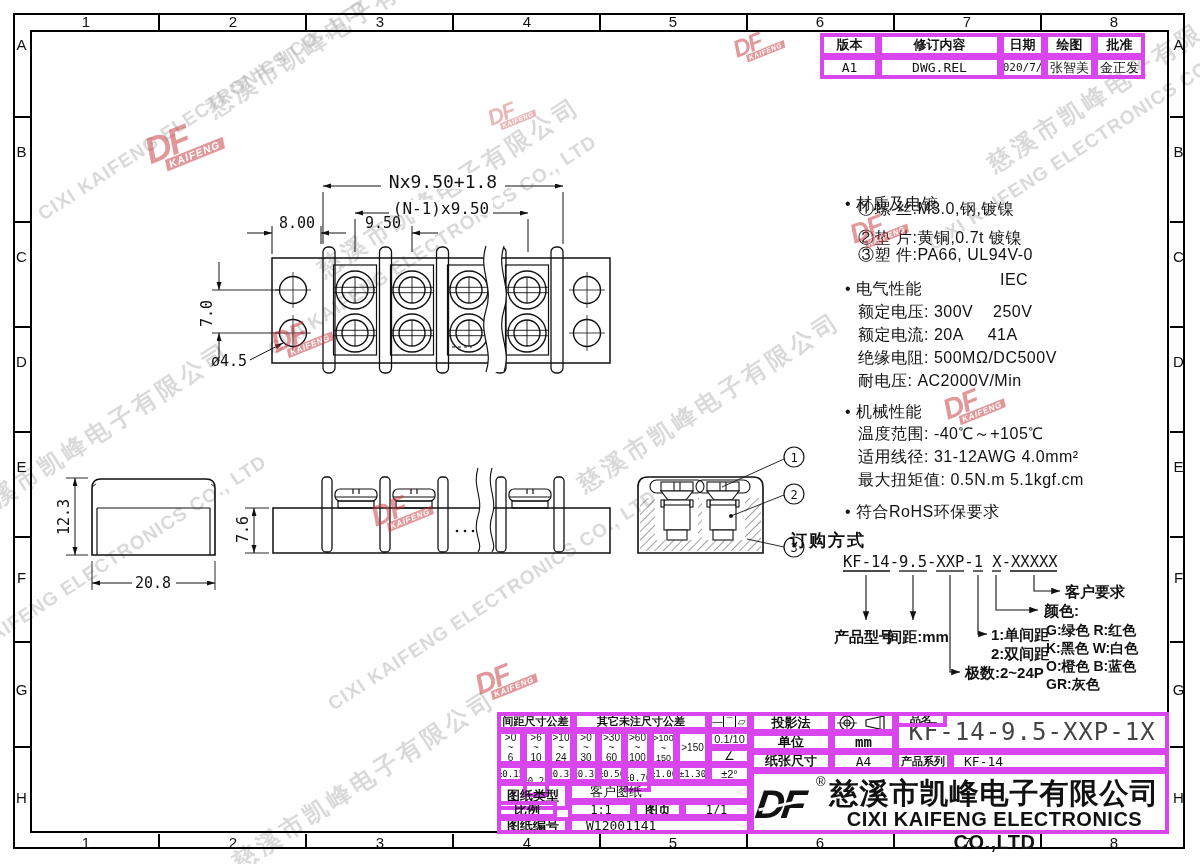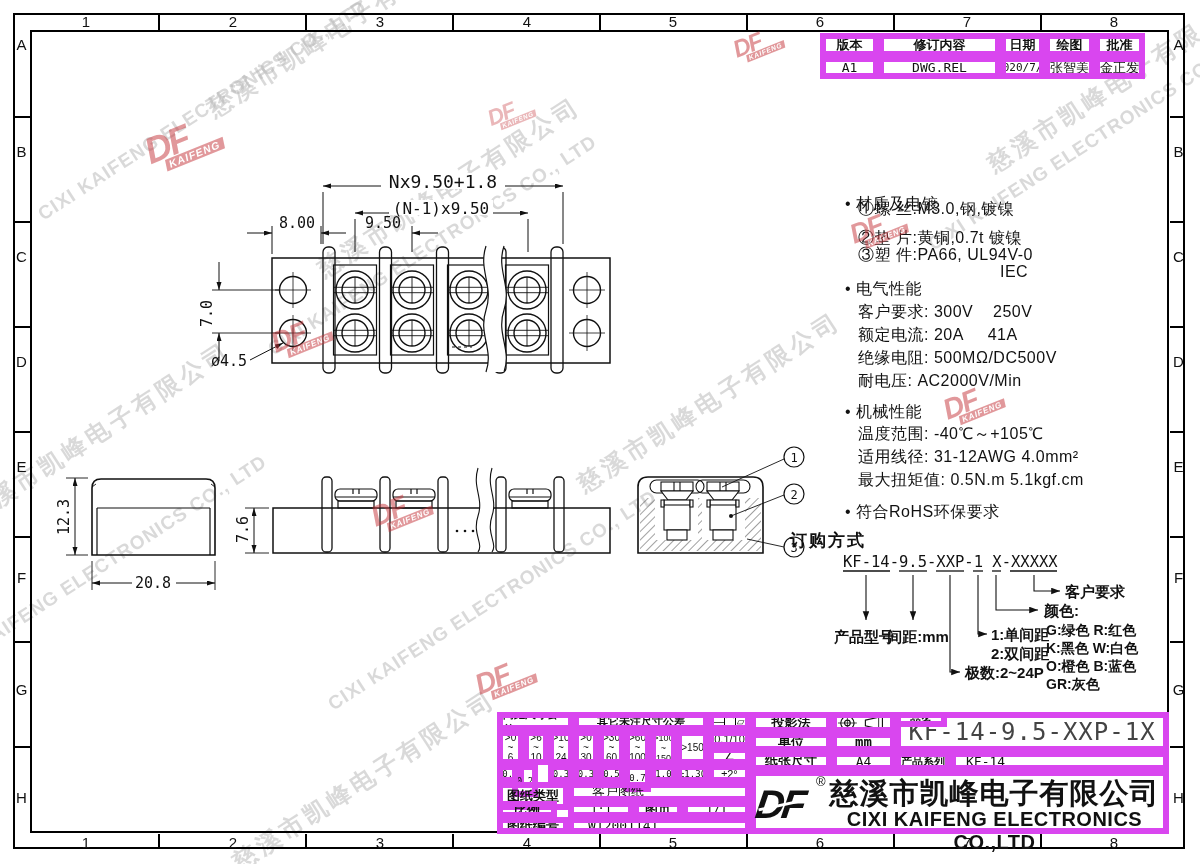--- a/index.html
+++ b/index.html
@@ -14,21 +14,21 @@
   .glabel{position:absolute;font-size:15px;color:#111;text-align:center;z-index:2;line-height:16px}
   
   .wm{position:absolute;color:#b5b5b5;opacity:.5;transform-origin:0 50%;white-space:nowrap;z-index:1;font-weight:600}
   .wm.cn{font-size:24px;letter-spacing:4px}
   .wm.en{font-size:19px;letter-spacing:1px}
   .stamp{position:absolute;z-index:3;opacity:.5;color:#c5343a;transform-origin:center}
   .stamp .df{font-style:italic;font-weight:900;font-size:32px;letter-spacing:-2px;line-height:28px}
   .stamp .sub{background:#c5343a;color:#fff;font-weight:bold;font-size:9px;padding:0 3px;width:fit-content;
               transform:skewX(-10deg);margin:-2px 0 0 12px;letter-spacing:1px}
   
-  .c{position:absolute;box-sizing:border-box;border:6px solid #d946ef;display:flex;align-items:center;justify-content:center;
+  .c{position:absolute;box-sizing:border-box;border:4px solid #d946ef;display:flex;align-items:center;justify-content:center;
      overflow:hidden;font-size:12px;background:transparent;z-index:4}
   .bold{font-weight:bold}
   .mono{font-family:"DejaVu Sans Mono",monospace}
   .left{justify-content:flex-start}
   
   .spec{position:absolute;white-space:pre;font-size:16px;z-index:2;letter-spacing:.5px}
   svg{position:absolute;z-index:2}
   svg text{font-family:"DejaVu Sans Mono",monospace;fill:#111}
   svg text.cjk{font-family:"Liberation Sans",sans-serif}
   .rangecell{flex-direction:column;font-size:10px;line-height:10px}
@@ -389,22 +389,22 @@
   <text x="794" y="461.5" text-anchor="middle" font-size="12">1</text>
   <text x="794" y="498.5" text-anchor="middle" font-size="12">2</text>
   <text x="794" y="551.5" text-anchor="middle" font-size="12">3</text>
 </svg>
 
 <div class="spec" style="left:845px;top:194px">• 材质及电镀</div>
 <div class="spec" style="left:858px;top:199px">①螺 丝:M3.0,钢,镀镍</div>
 <div class="spec" style="left:858px;top:228px">②垫 片:黄铜,0.7t 镀镍</div>
 <div class="spec" style="left:858px;top:245px">③塑 件:PA66, UL94V-0</div>
 <div class="spec" style="left:845px;top:279px">• 电气性能</div>
-<div class="spec" style="left:1000px;top:263px">IEC</div>
-<div class="spec" style="left:858px;top:302px">客户要求: 300V    250V</div>
+<div class="spec" style="left:1000px;top:271px">IEC</div>
+<div class="spec" style="left:858px;top:302px">额定电压: 300V    250V</div>
 <div class="spec" style="left:858px;top:325px">额定电流: 20A     41A</div>
 <div class="spec" style="left:858px;top:348px">绝缘电阻: 500MΩ/DC500V</div>
 <div class="spec" style="left:858px;top:371px">耐电压: AC2000V/Min</div>
 <div class="spec" style="left:845px;top:402px">• 机械性能</div>
 <div class="spec" style="left:858px;top:424px">温度范围: -40℃～+105℃</div>
 <div class="spec" style="left:858px;top:447px">适用线径: 31-12AWG 4.0mm²</div>
 <div class="spec" style="left:858px;top:470px">最大扭矩值: 0.5N.m 5.1kgf.cm</div>
 <div class="spec" style="left:845px;top:502px">• 符合RoHS环保要求</div>
 
 <svg style="left:780px;top:525px" width="392" height="178" viewBox="780 525 392 178">
@@ -488,21 +488,21 @@
   <div class="c rangecell" style="left:650px;top:730px;width:27px;height:35px;font-size:9px">
     <span>&gt;100</span>
       <span>~</span>
       <span>150</span>
   </div>
   <div class="c" style="left:676px;top:730px;width:33px;height:35px;font-size:10px">&gt;150</div>
   <div class="c" style="left:708px;top:730px;width:43px;height:18px;font-size:11px">0.1/10</div>
   <div class="c" style="left:708px;top:747px;width:43px;height:18px;font-size:12px">∠</div>
 
   <div class="c mono" style="left:497px;top:764px;width:27px;height:19px;font-size:9px">±0.15</div>
-  <div class="c mono" style="left:512px;top:764px;width:26px;height:33px;font-size:9px">±0.20</div>
+  <div class="c mono" style="left:523px;top:764px;width:26px;height:33px;font-size:9px">±0.20</div>
   <div class="c mono" style="left:548px;top:764px;width:26px;height:19px;font-size:9px">±0.30</div>
   <div class="c mono" style="left:573px;top:764px;width:26px;height:19px;font-size:9px">±0.30</div>
   <div class="c mono" style="left:598px;top:764px;width:27px;height:19px;font-size:9px">±0.50</div>
   <div class="c mono" style="left:624px;top:764px;width:27px;height:28px;font-size:9px">±0.70</div>
   <div class="c mono" style="left:650px;top:764px;width:27px;height:19px;font-size:9px">±1.00</div>
   <div class="c mono" style="left:676px;top:764px;width:33px;height:19px;font-size:9px">±1.30</div>
   <div class="c" style="left:708px;top:764px;width:43px;height:19px;font-size:11px">±2°</div>
 
   <div class="c bold" style="left:497px;top:782px;width:72px;height:28px;font-size:13px">图纸类型</div>
   <div class="c left" style="left:568px;top:782px;width:183px;height:20px;font-size:13px;padding-left:18px">客户图纸</div>

